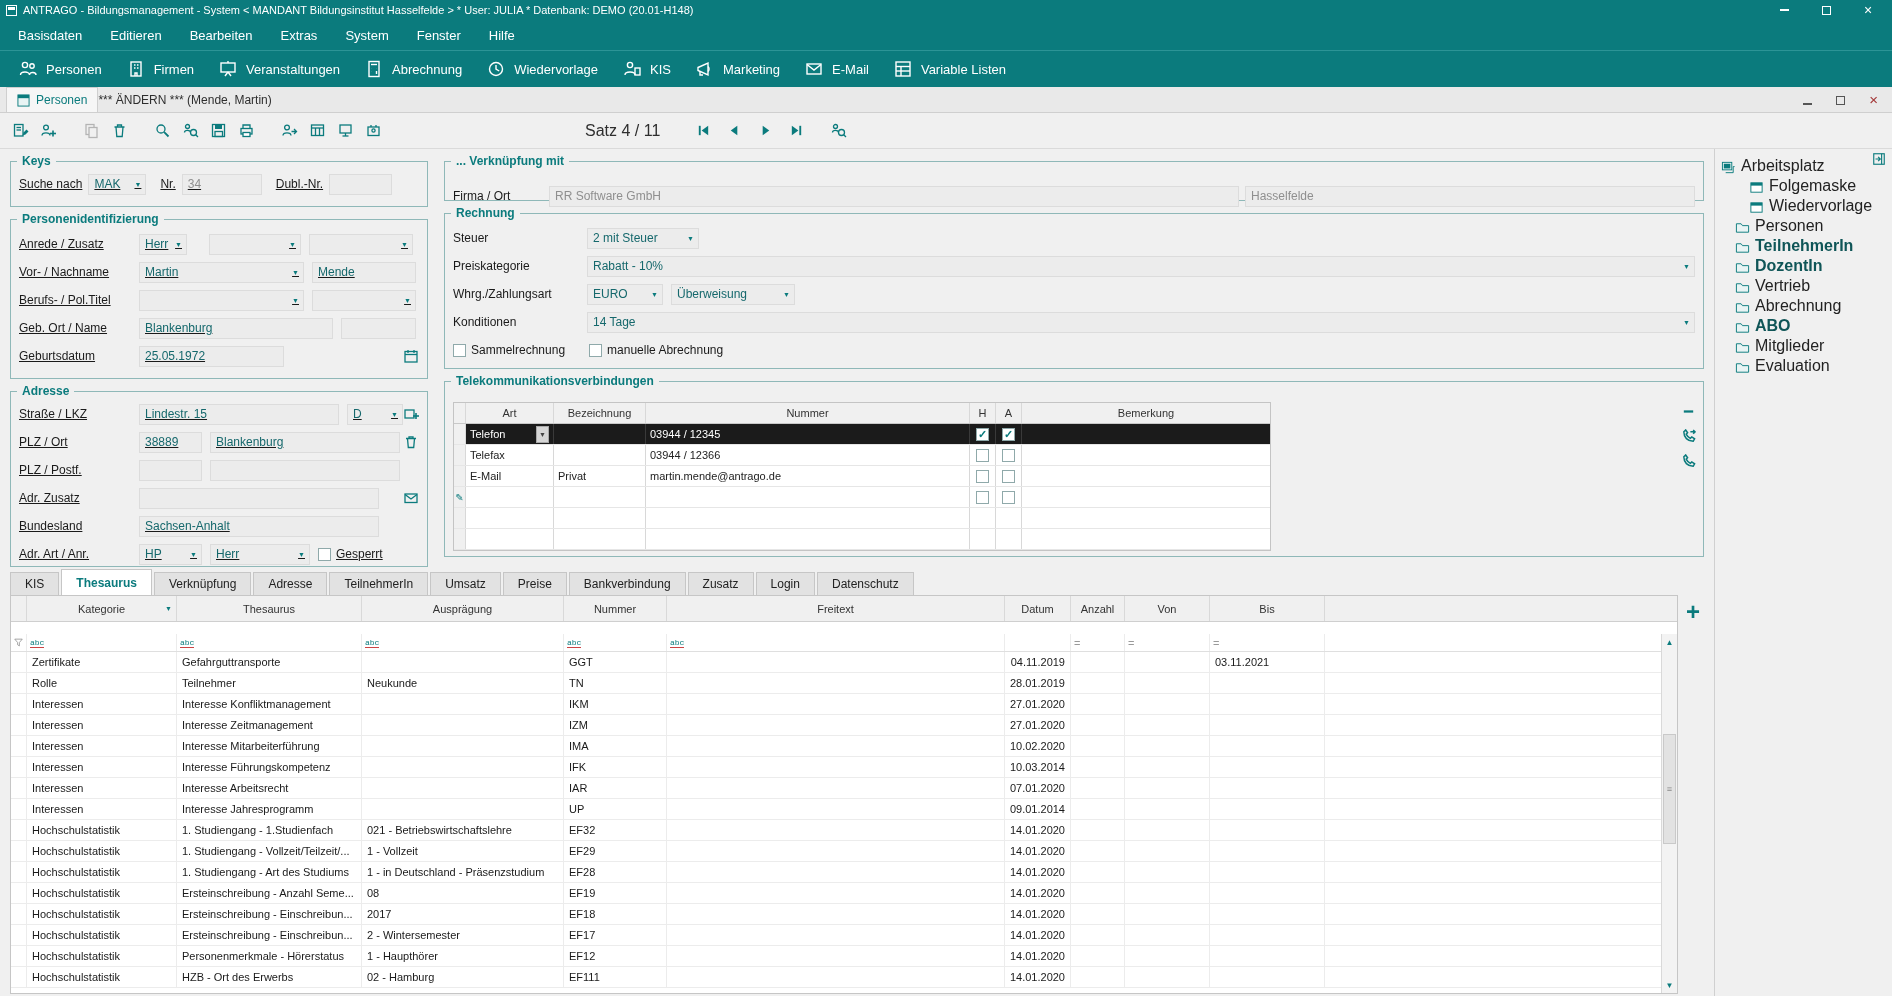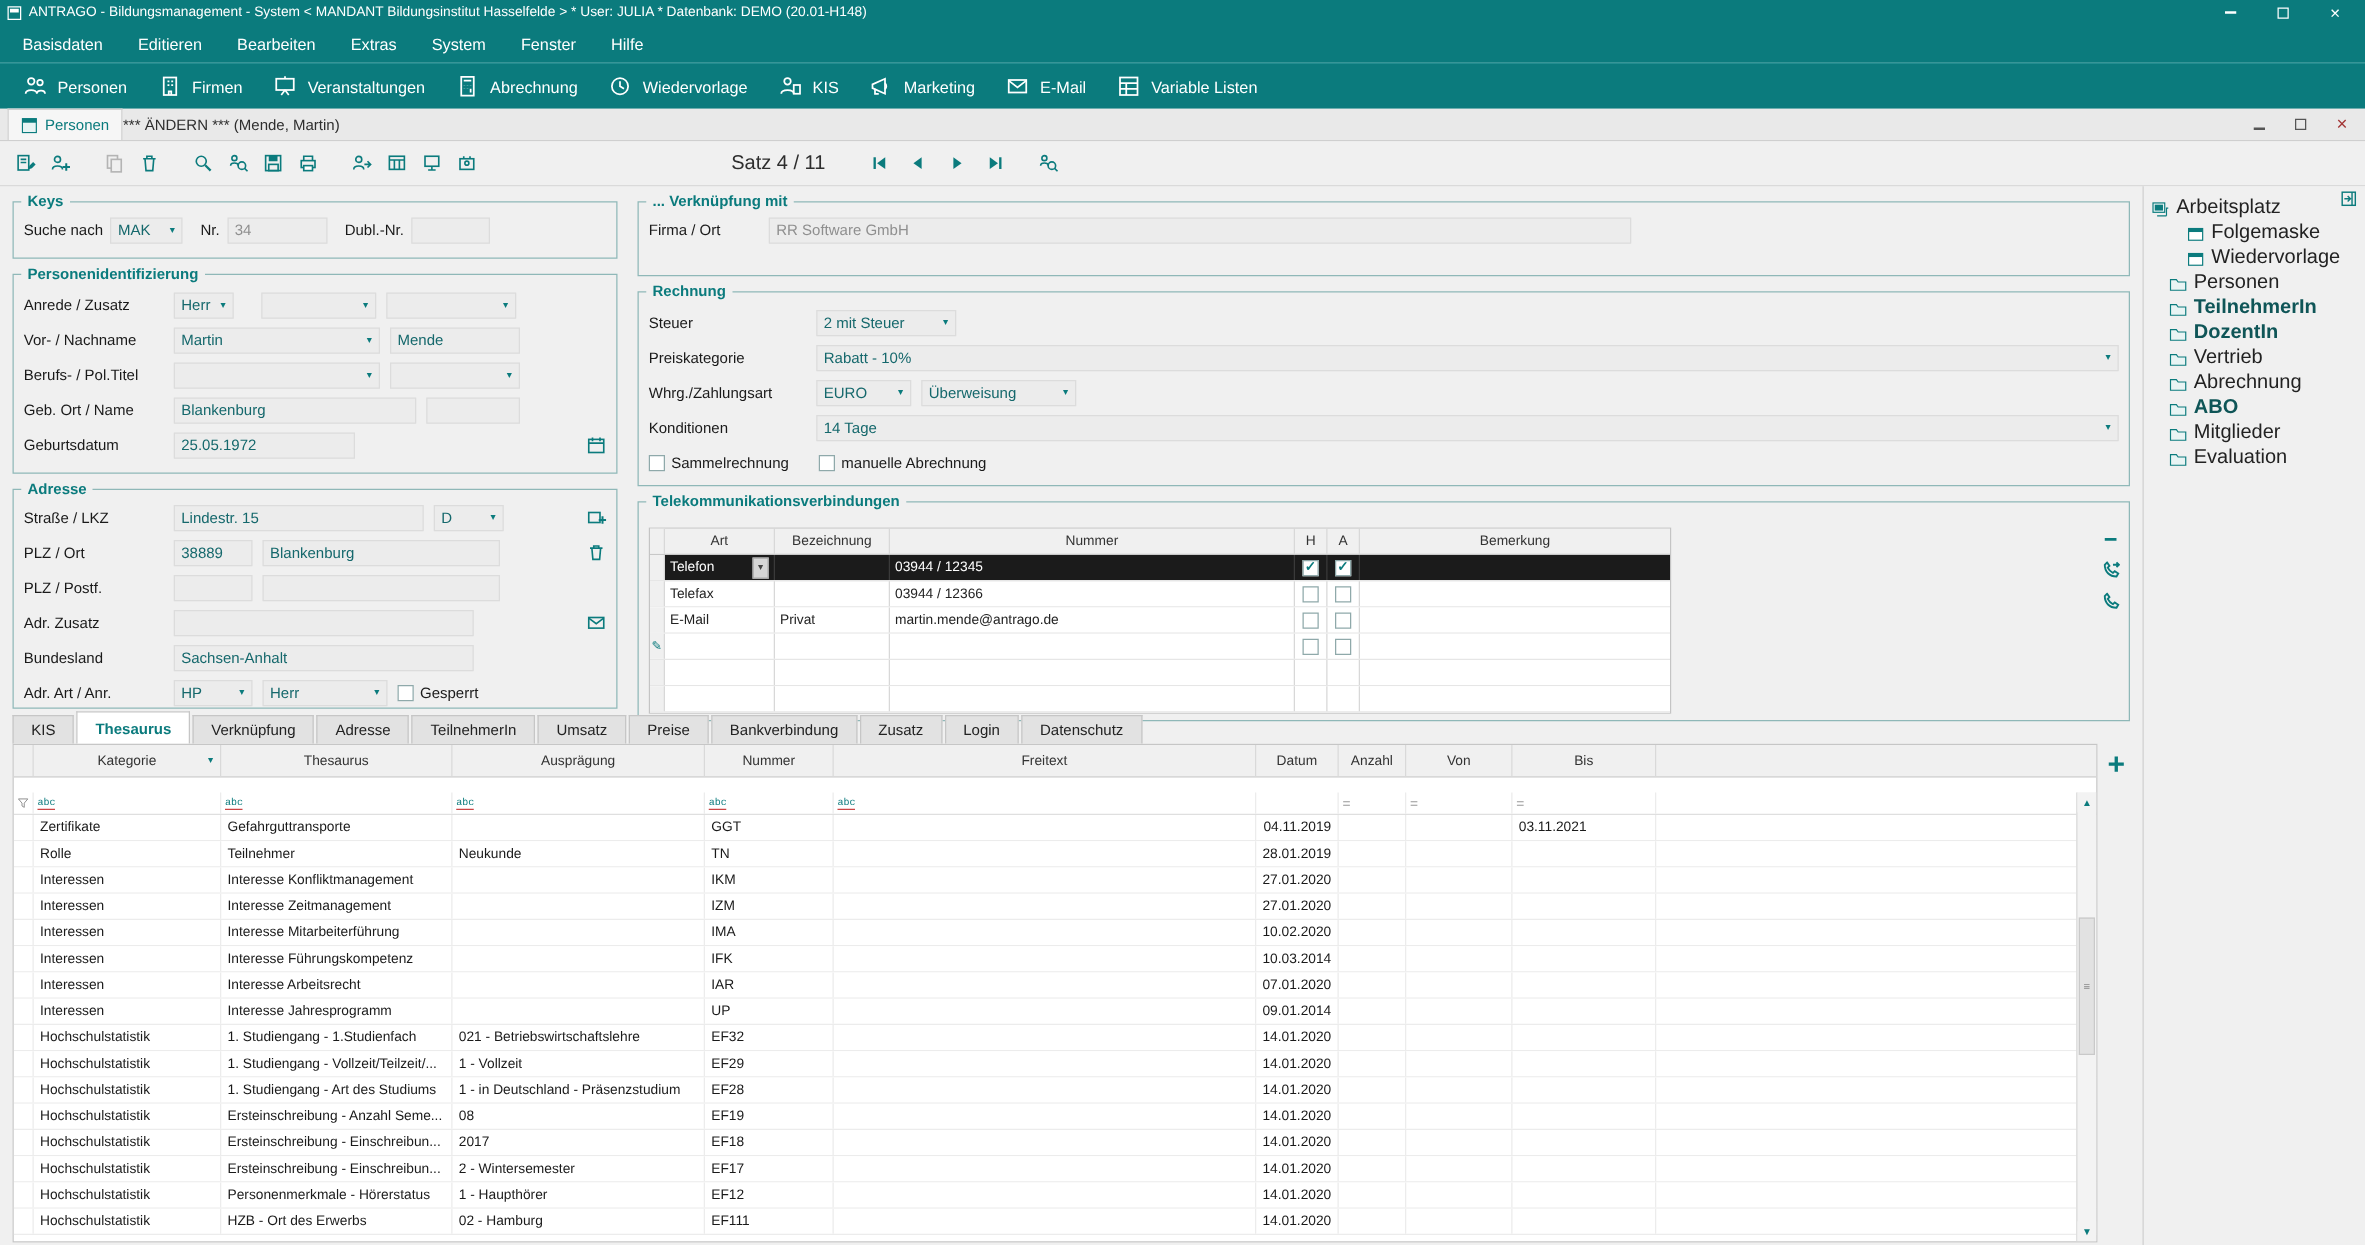--- a/index.html
+++ b/index.html
@@ -44,29 +44,29 @@
   .rbtn.disabled svg { stroke:#b4b4b4; }
   .rb-gap { width:12px; flex:none; }
   .satz { font-size:16px; color:#2e2e2e; margin-left:196px; }
   .navgrp { display:flex; gap:6px; margin-left:28px; }
   .navgrp svg { width:15px; height:15px; fill:#0b7b7d; stroke:none; }
 
   
   .content { display:flex; height:847px; }
   .main { width:1714px; flex:none; position:relative; }
   .formgrid { display:flex; padding:0 10px; }
-  .col-left { width:484px; flex:none; }
+  .col-left { width:418px; flex:none;text-decoration:underline; }
   .col-right { flex:1; margin-left:16px; }
 
   .group { position:relative; border:1px solid #8fb8b8; margin-top:12px; background:#f0f0f0; }
   .glabel { position:absolute; top:-8px; left:6px; background:#f0f0f0; padding:0 5px; font-size:12px; font-weight:bold; color:#0b7b7d; white-space:nowrap; }
   .g-keys { height:46px; padding-top:8px; }
   .g-pers { height:160px; padding-top:10px; }
   .g-adr  { height:176px; padding-top:8px; }
-  .g-verk { height:60px; padding-top:8px; }
+  .g-verk { height:40px; padding-top:20px; }
   .g-rech { height:156px; padding-top:10px; }
   .g-tel  { height:176px; padding-top:12px; }
 
   .frow { display:flex; align-items:center; height:28px; padding:0 8px; }
   .flabel { font-size:12px; color:#1a1a1a; flex:none; }
   .lw1 { width:120px; } .lw2 { width:134px; } .lwv { width:96px; }
   .fld { height:21px; background:#ececec; border:1px solid #dcdcdc; display:flex; align-items:center; padding:0 5px; font-size:12px; color:#15686c; flex:none; white-space:nowrap; overflow:hidden; }
   .fld.ro { color:#8f8f8f; }
   .combo { justify-content:space-between; gap:4px; padding-right:4px; }
   .dd { font-size:7px; color:#0b7b7d; flex:none; }
@@ -523,20 +523,21 @@
             </div>
           </div>
         </div>
 
         <div class="col-right">
           <div class="group g-verk">
             <span class="glabel">... Verknüpfung mit</span>
             <div class="frow">
               <span class="flabel lwv">Firma / Ort</span>
               <span class="fld ro w690">RR Software GmbH</span>
+              <span class="fld ro flex1 ml6">Hasselfelde</span>
             </div>
           </div>
 
           <div class="group g-rech">
             <span class="glabel">Rechnung</span>
             <div class="frow">
               <span class="flabel lw2">Steuer</span>
               <span class="fld combo w112">
                   <span>2 mit Steuer</span>
                   <span class="dd">▼</span>

